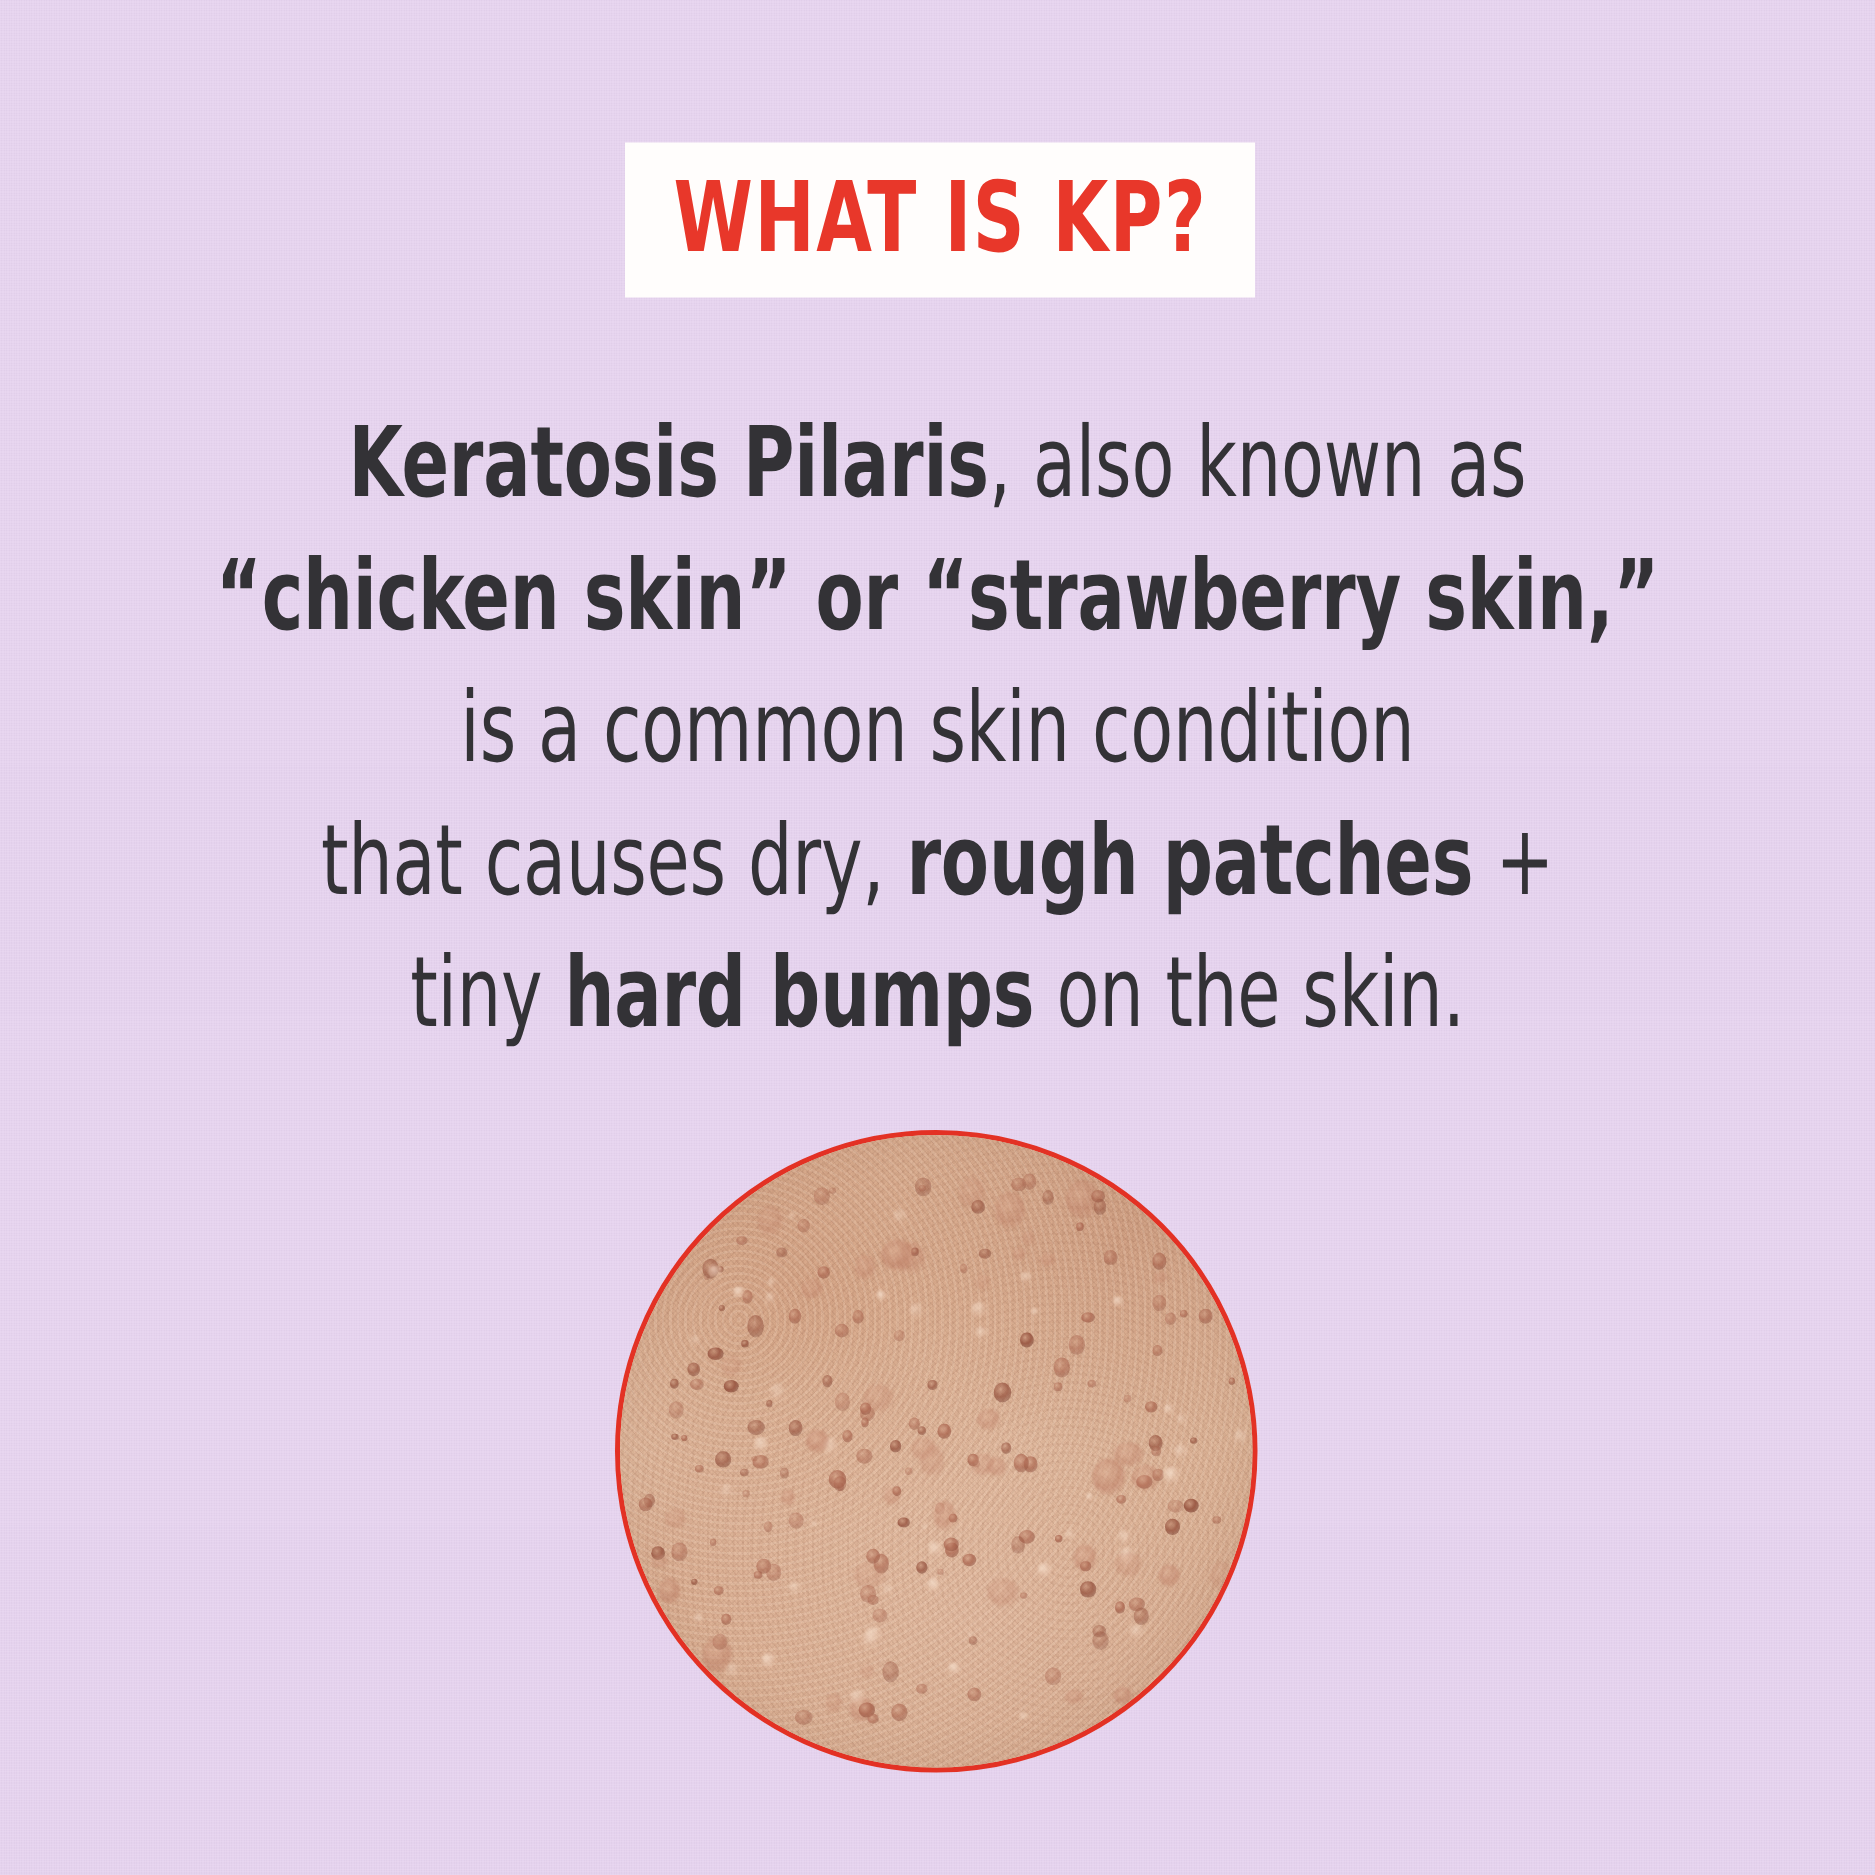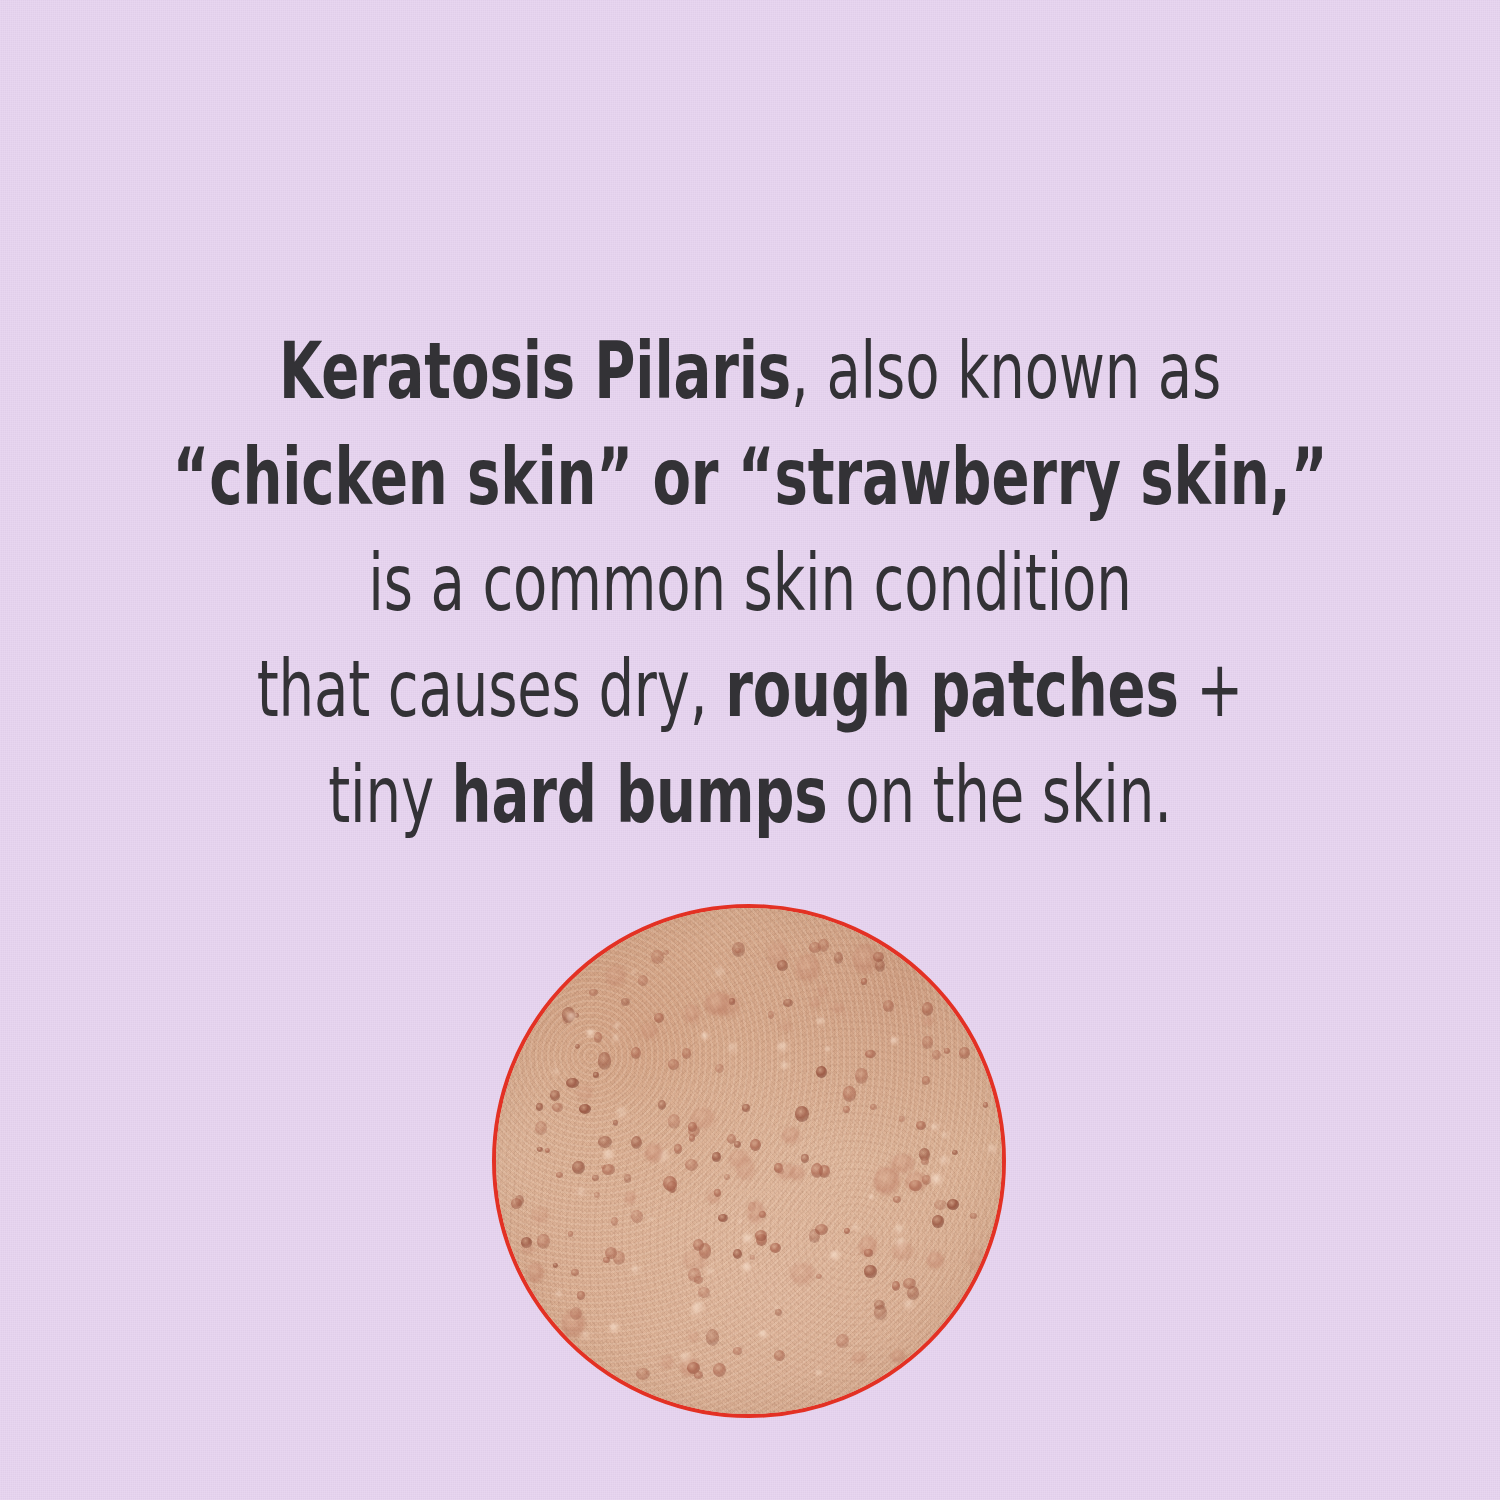--- a/index.html
+++ b/index.html
@@ -160,20 +160,23 @@
     border-radius: 50%;
     background: radial-gradient(circle at 50% 50%, rgba(0,0,0,0) 62%, rgba(120,76,56,0.16) 100%);
     pointer-events: none;
   }
 </style>
 </head>
 <body>
 
 <div id="infographic">
 
+  <div class="title-banner">
+    <div class="title-text">WHAT IS KP?</div>
+  </div>
 
   <div class="body-copy">
     <div class="copy-line">
       <span class="b">Keratosis Pilaris</span><span>, also known as</span>
     </div>
     <div class="copy-line">
       <span class="b">“chicken skin” or “strawberry skin,”</span>
     </div>
     <div class="copy-line">
       <span>is a common skin condition</span>

